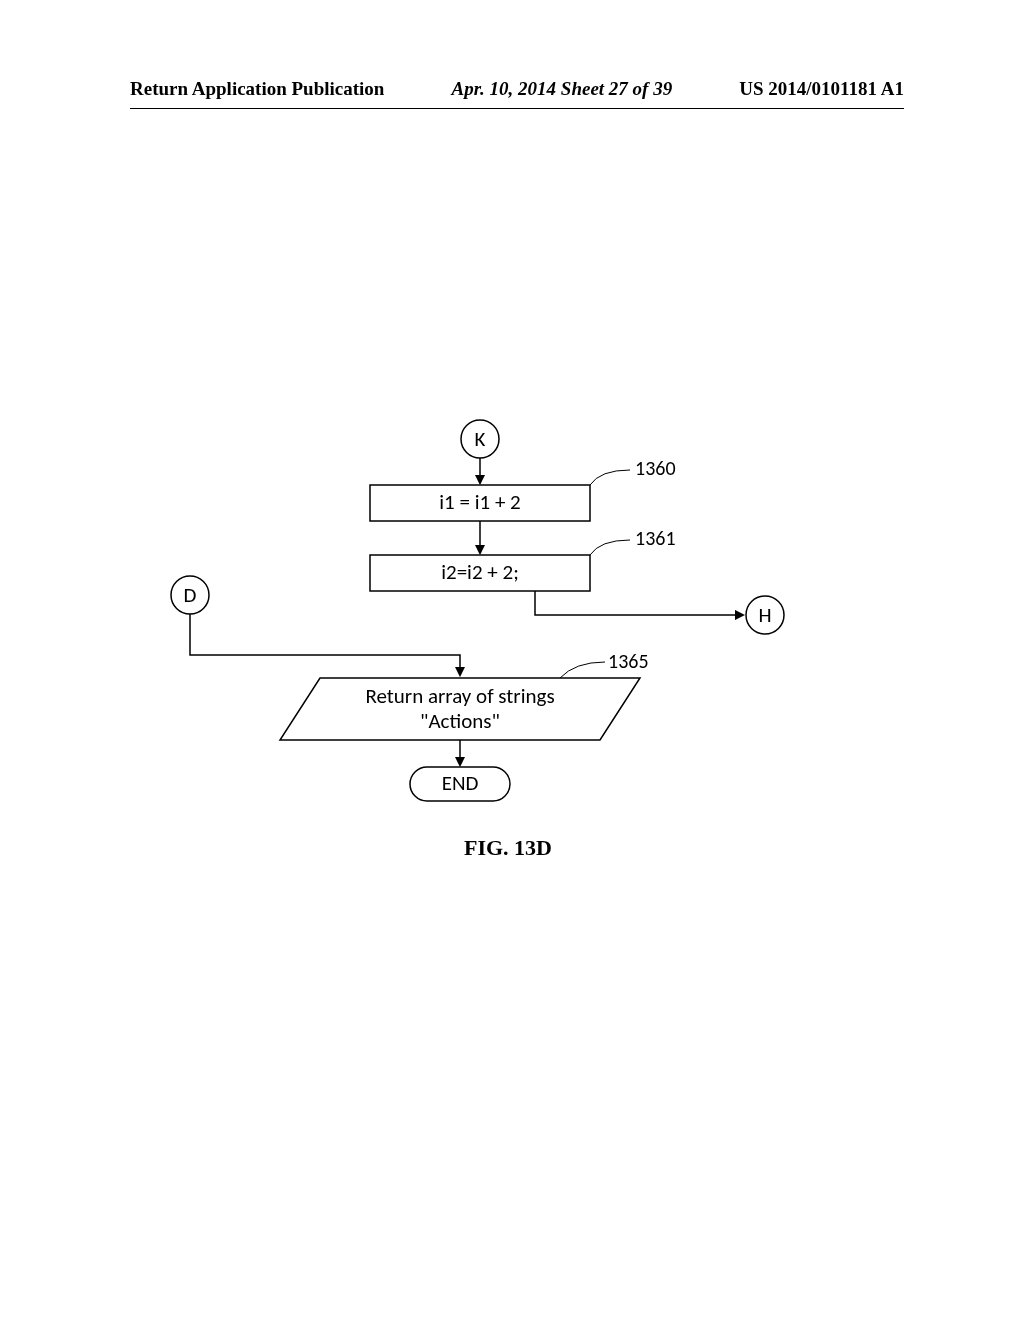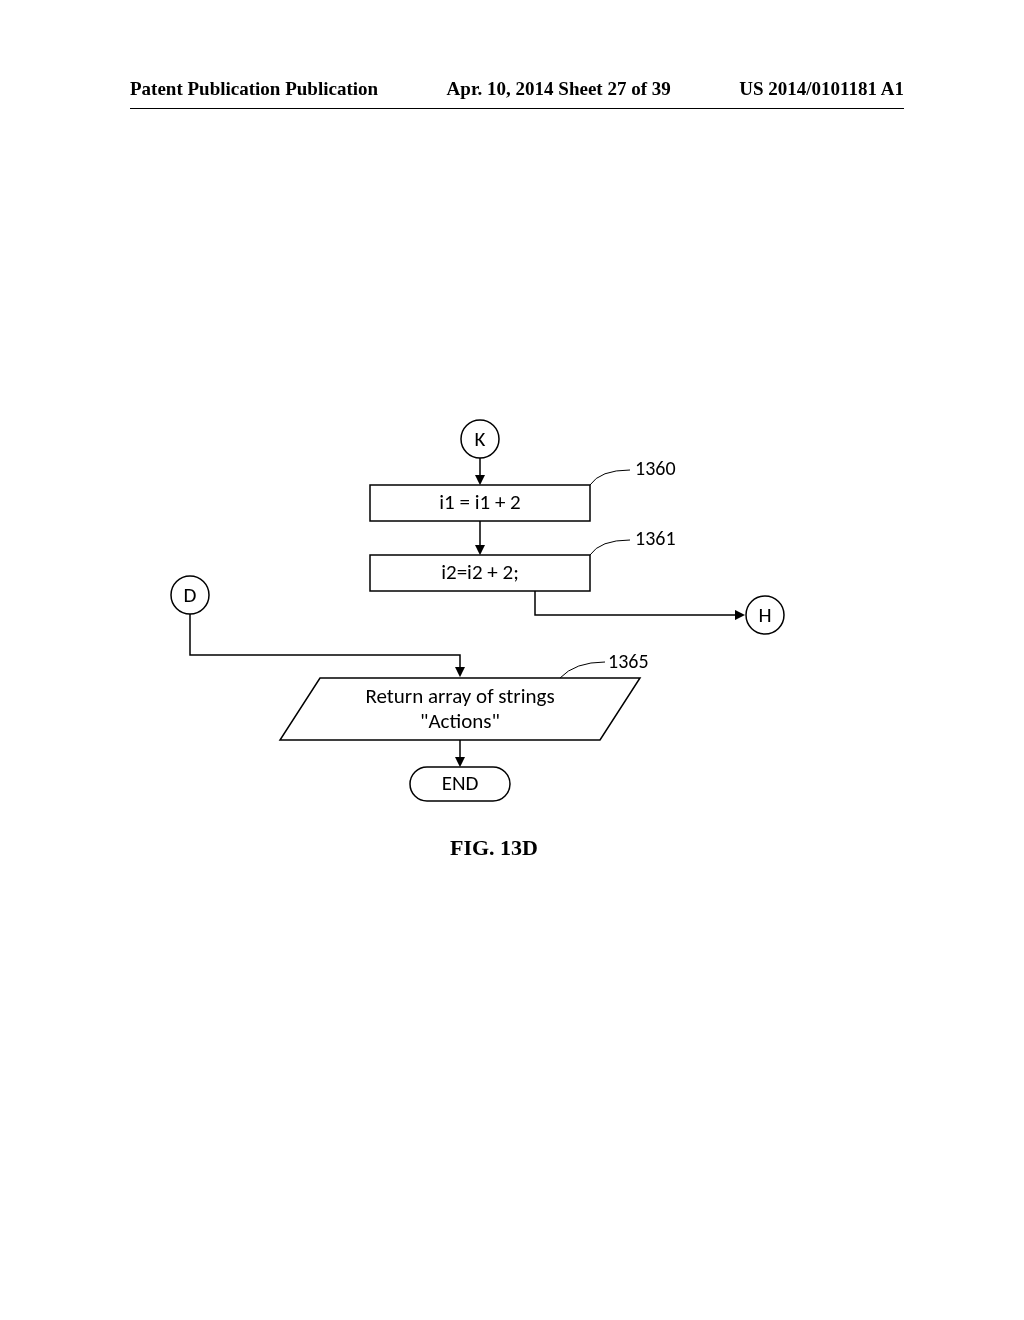--- a/index.html
+++ b/index.html
@@ -20,21 +20,21 @@
     position: absolute;
     top: 78px;
     left: 130px;
     right: 120px;
     display: flex;
     justify-content: space-between;
     font-size: 19px;
     font-weight: bold;
   }
   .header .left { }
-  .header .center { text-align: center; }
+  .header .center { text-align: center; font-style: italic; }
   .header .right { text-align: center; }
   .header-rule {
     position: absolute;
     top: 108px;
     left: 130px;
     right: 120px;
     border-top: 1.5px solid #000;
   }
   .fig-area {
     position: absolute;
@@ -59,21 +59,21 @@
   text {
     font-family: Calibri, Arial, sans-serif;
   }
 </style>
 </head>
 <body>
 
 <div class="page">
 
   <div class="header">
-    <span class="left">Patent Publication Publication</span>
+    <span class="left">Return Application Publication</span>
     <span class="center">Apr. 10, 2014  Sheet 27 of 39</span>
     <span class="right">US 2014/0101181 A1</span>
   </div>
   <div class="header-rule"></div>
 
   <div class="fig-area">
     <svg class="diagram" viewBox="0 0 760 500">
       <defs>
         <marker id="arrow" viewBox="0 0 10 10" refX="8" refY="5" markerWidth="7" markerHeight="7" orient="auto-start-reverse">
           <path d="M 0 0 L 10 5 L 0 10 z" fill="#000"></path>
@@ -139,15 +139,15 @@
       </g>
 
       <line x1="320" y1="325" x2="320" y2="350" stroke="#000" stroke-width="1.5" marker-end="url(#arrow)"></line>
 
       <g>
         <rect x="270" y="352" width="100" height="34" rx="17" ry="17" fill="none" stroke="#000" stroke-width="1.5"></rect>
         <text x="320" y="375" text-anchor="middle" font-size="21">END</text>
       </g>
     </svg>
 
-    <div class="fig-label" style="left:310px; top:420px;text-align:center;">FIG. 13D</div>
+    <div class="fig-label" style="left:324px; top:420px;text-align:center;">FIG. 13D</div>
   </div>
 </div>
 
 </body></html>

